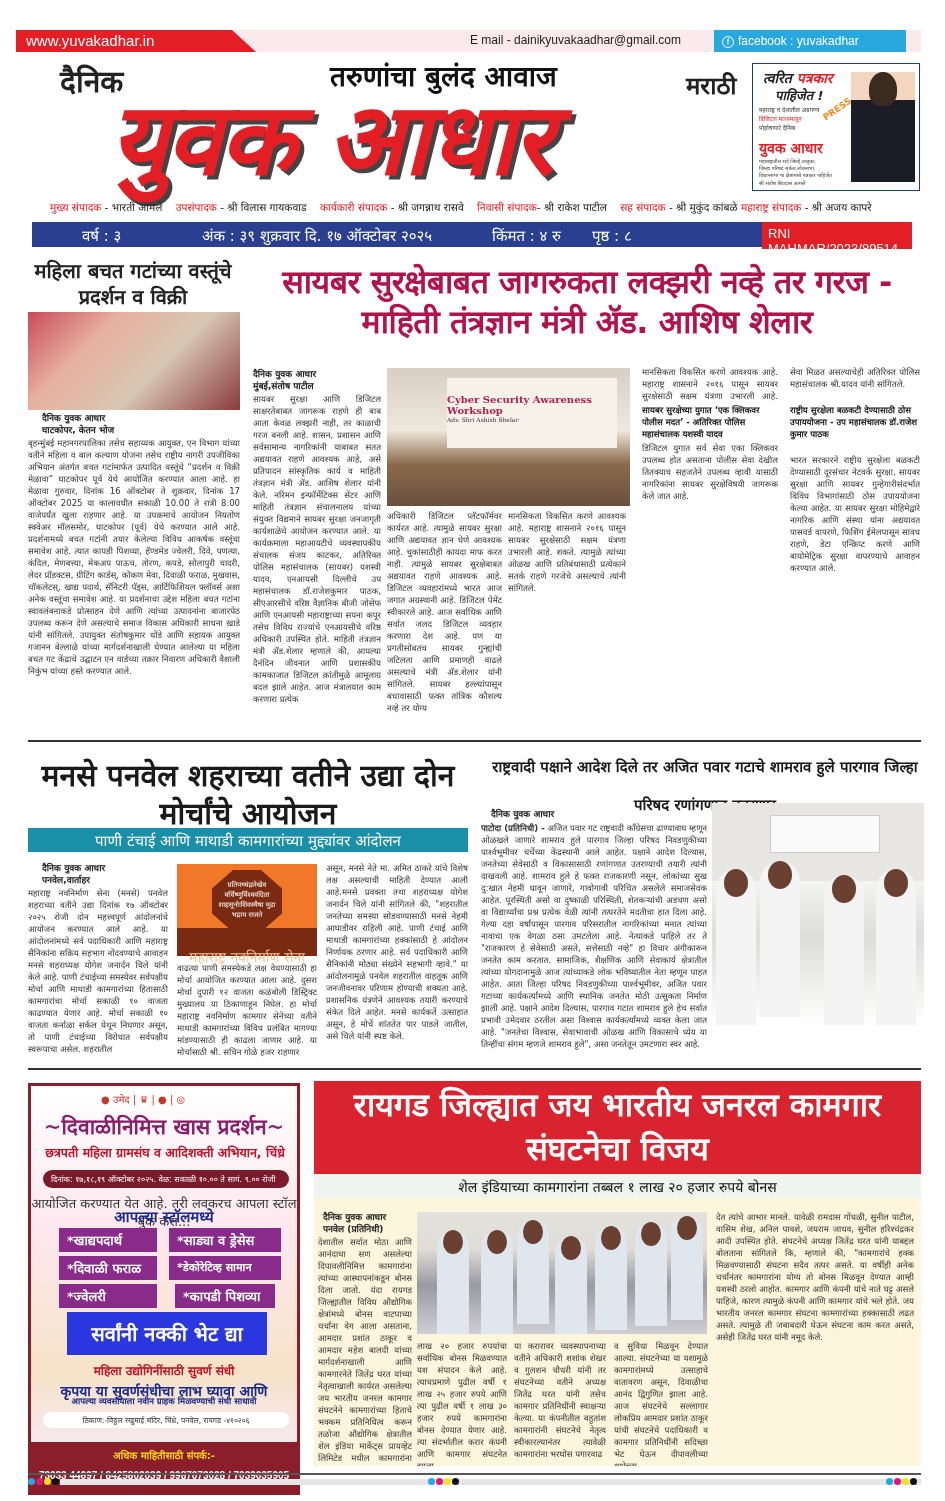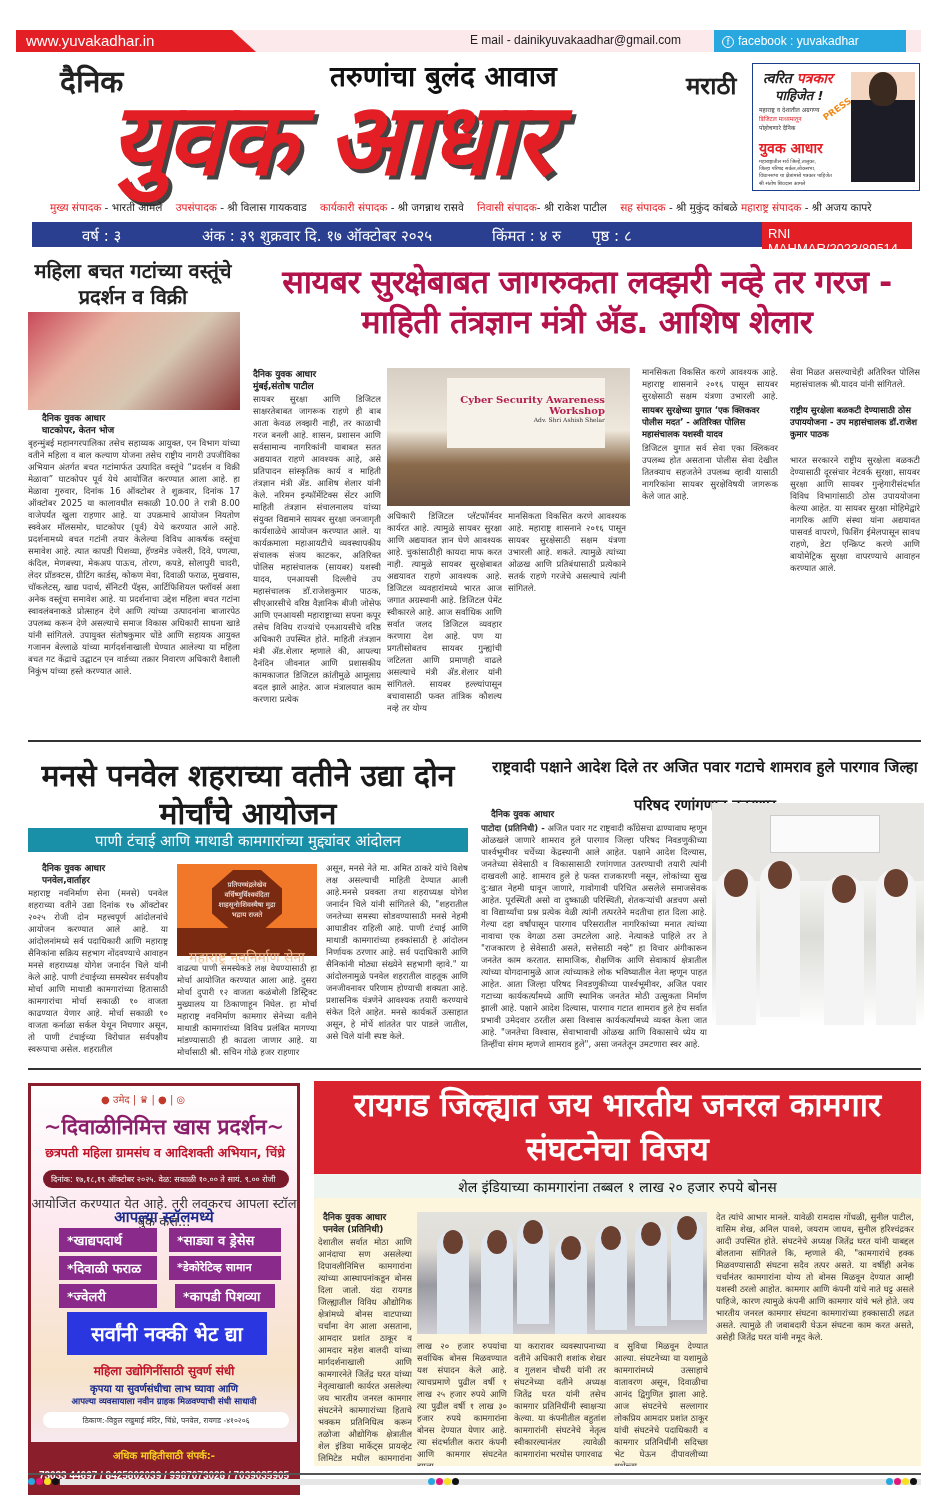--- a/index.html
+++ b/index.html
@@ -28,21 +28,21 @@
 .infobar{left:32px;top:222px;width:880px;height:25px;background:#2a3f8f;color:#fff;font-size:15px}
 .infobar .it{position:absolute;top:3px}
 .rni{position:absolute;right:0;top:0;height:27px;width:150px;background:#e31e24;color:#fff;font-size:13px;padding:4px 6px;font-family:"Liberation Sans",sans-serif}
 .h-women{left:28px;top:258px;width:210px;text-align:center;font-size:20px;font-weight:bold;line-height:26px;color:#222}
 .photo{background:#999;overflow:hidden}
 .ph1{left:28px;top:312px;width:212px;height:98px;background:linear-gradient(135deg,#c94a5a 0,#e8b0a0 30%,#d7c7b2 60%,#8b3a3a 100%)}
 .byline{font-size:9px;font-weight:bold;line-height:12px}
 .body{font-size:8.5px;line-height:12px;color:#333;text-align:justify}
 .h-cyber{left:262px;top:262px;width:650px;text-align:center;font-size:32px;font-weight:900;color:#b3124b;line-height:40px;letter-spacing:-0.5px}
 .ph2{left:387px;top:368px;width:243px;height:138px;background:linear-gradient(180deg,#d8cfc4 0,#efe8dc 45%,#8a6a4a 70%,#6a5040 100%)}
-.ph2 .ban{position:absolute;left:60px;top:10px;width:158px;height:70px;background:#f6f2ea;font-size:10px;color:#b32050;font-family:"DejaVu Serif",serif;text-align:right;padding-top:16px;font-weight:bold}
+.ph2 .ban{position:absolute;left:60px;top:10px;width:170px;height:70px;background:#f6f2ea;font-size:10px;color:#b32050;font-family:"DejaVu Serif",serif;text-align:left;padding-top:16px;font-weight:bold}
 .ph2 .ban small{display:block;font-size:6px;color:#333;font-weight:normal}
 .rule{height:2px;background:#333}
 .h-mns{left:28px;top:757px;width:440px;text-align:center;font-size:30px;font-weight:900;line-height:38px;color:#1a1a1a}
 .mns-bar{left:28px;top:828px;width:440px;height:24px;background:#1a8fa8;color:#fff;font-size:15px;text-align:center;padding-top:2px}
 .mnslogo{left:177px;top:864px;width:140px;height:92px;background:#f07828}
 .mnslogo .seal{position:absolute;left:35px;top:6px;width:70px;height:62px;background:#7a2a10;clip-path:polygon(30% 0,70% 0,100% 30%,100% 70%,70% 100%,30% 100%,0 70%,0 30%);color:#fff;font-size:7px;text-align:center;padding-top:10px;line-height:10px}
 .mnslogo .lb{position:absolute;left:0;bottom:0;width:100%;height:28px;background:#7a2a10;color:#f6c090;font-size:14px;text-align:center;padding-top:19px}
 .h-ncp{left:480px;top:748px;width:450px;text-align:center;font-size:15px;font-weight:bold;line-height:38px;color:#1a1a1a}
 .ph3{left:712px;top:803px;width:212px;height:222px;background:linear-gradient(180deg,#e8e6e2 0,#e8e6e2 35%,#f4f4f2 35%,#dcdcd8 60%,#fff 100%)}
 .ph3 .ac{position:absolute;left:58px;top:12px;width:110px;height:38px;background:#fafafa;border:1px solid #ccc}
@@ -51,21 +51,21 @@
 .adv{left:28px;top:1083px;width:272px;height:412px;border:3px solid #8a1e2a;background:linear-gradient(180deg,#fff 0,#fde8ef 35%,#f7e3c8 70%,#f6e8ef 88%)}
 .adv .logos{position:absolute;left:70px;top:6px;font-size:10px;color:#c0392b}
 .adv .tit{position:absolute;left:0;top:26px;width:100%;text-align:center;font-size:21px;font-weight:bold;color:#8a1e6a;font-family:"DejaVu Serif",serif}
 .adv .sub{position:absolute;left:4px;top:58px;width:260px;text-align:center;font-size:12.5px;font-weight:bold;color:#c0142a}
 .adv .date{position:absolute;left:12px;top:84px;width:246px;height:18px;background:#7a1a2a;color:#fff;font-size:8px;border-radius:9px;padding:3px 8px;white-space:nowrap;overflow:hidden}
 .adv .org{position:absolute;left:0;top:108px;width:100%;text-align:center;font-size:13px;color:#333}
 .adv .stall{position:absolute;left:0;top:120px;width:100%;text-align:center;font-size:15px;font-weight:bold;color:#1a2a8a}
 .adv .chip{position:absolute;height:24px;background:#8a2a8a;color:#fff;font-size:13px;font-weight:bold;padding:3px 8px;white-space:nowrap}
 .adv .visit{position:absolute;left:64px;top:241px;width:202px;height:43px;background:#2a36e0;border-radius:0;color:#fff;font-size:20px;font-weight:bold;text-align:center;padding-top:8px;left:64px}
 .adv .gold{position:absolute;left:0;top:292px;width:100%;text-align:center;font-size:12px;font-weight:bold;color:#c0142a}
-.adv .pl{position:absolute;left:0;width:100%;text-align:center;font-size:10px;font-weight:bold;color:#1a2a8a}
+.adv .pl{position:absolute;left:0;width:100%;text-align:center;font-size:14px;font-weight:bold;color:#1a2a8a}
 .adv .addr{position:absolute;left:36px;top:340px;width:246px;height:16px;background:#fff;border-radius:8px;font-size:7.5px;text-align:center;padding-top:3px;color:#333;left:12px}
 .adv .contact{position:absolute;left:0;bottom:0;width:100%;height:50px;background:#8a1e2a;text-align:center;padding-top:6px}
 .adv .contact .c1{font-size:10px;font-weight:bold;color:#f6d020}
 .adv .contact .c2{font-size:10px;font-weight:bold;color:#fff;margin-top:8px;font-family:"Liberation Sans",sans-serif}
 .h-raigad{left:314px;top:1081px;width:607px;height:93px;background:#d9232e;color:#fff;text-align:center;font-size:32px;font-weight:bold;line-height:44px;padding-top:2px}
 .raigad-sub{left:314px;top:1174px;width:607px;height:24px;background:#eef4f0;text-align:center;font-size:14px;color:#111;padding-top:3px}
 .raigad-bg{left:314px;top:1198px;width:607px;height:268px;background:#fdf6dc}
 .ph4{left:417px;top:1212px;width:290px;height:122px;background:linear-gradient(180deg,#e2e2de 0,#e0ddd6 30%,#9a9aa2 60%,#cfcfd4 100%)}
 .ph4 .p{position:absolute;top:18px;width:32px;height:104px;border-radius:16px 16px 0 0;background:#dfe6ee}
 .ph4 .p:before{content:"";position:absolute;left:6px;top:0;width:20px;height:24px;border-radius:50%;background:#6a4030}

